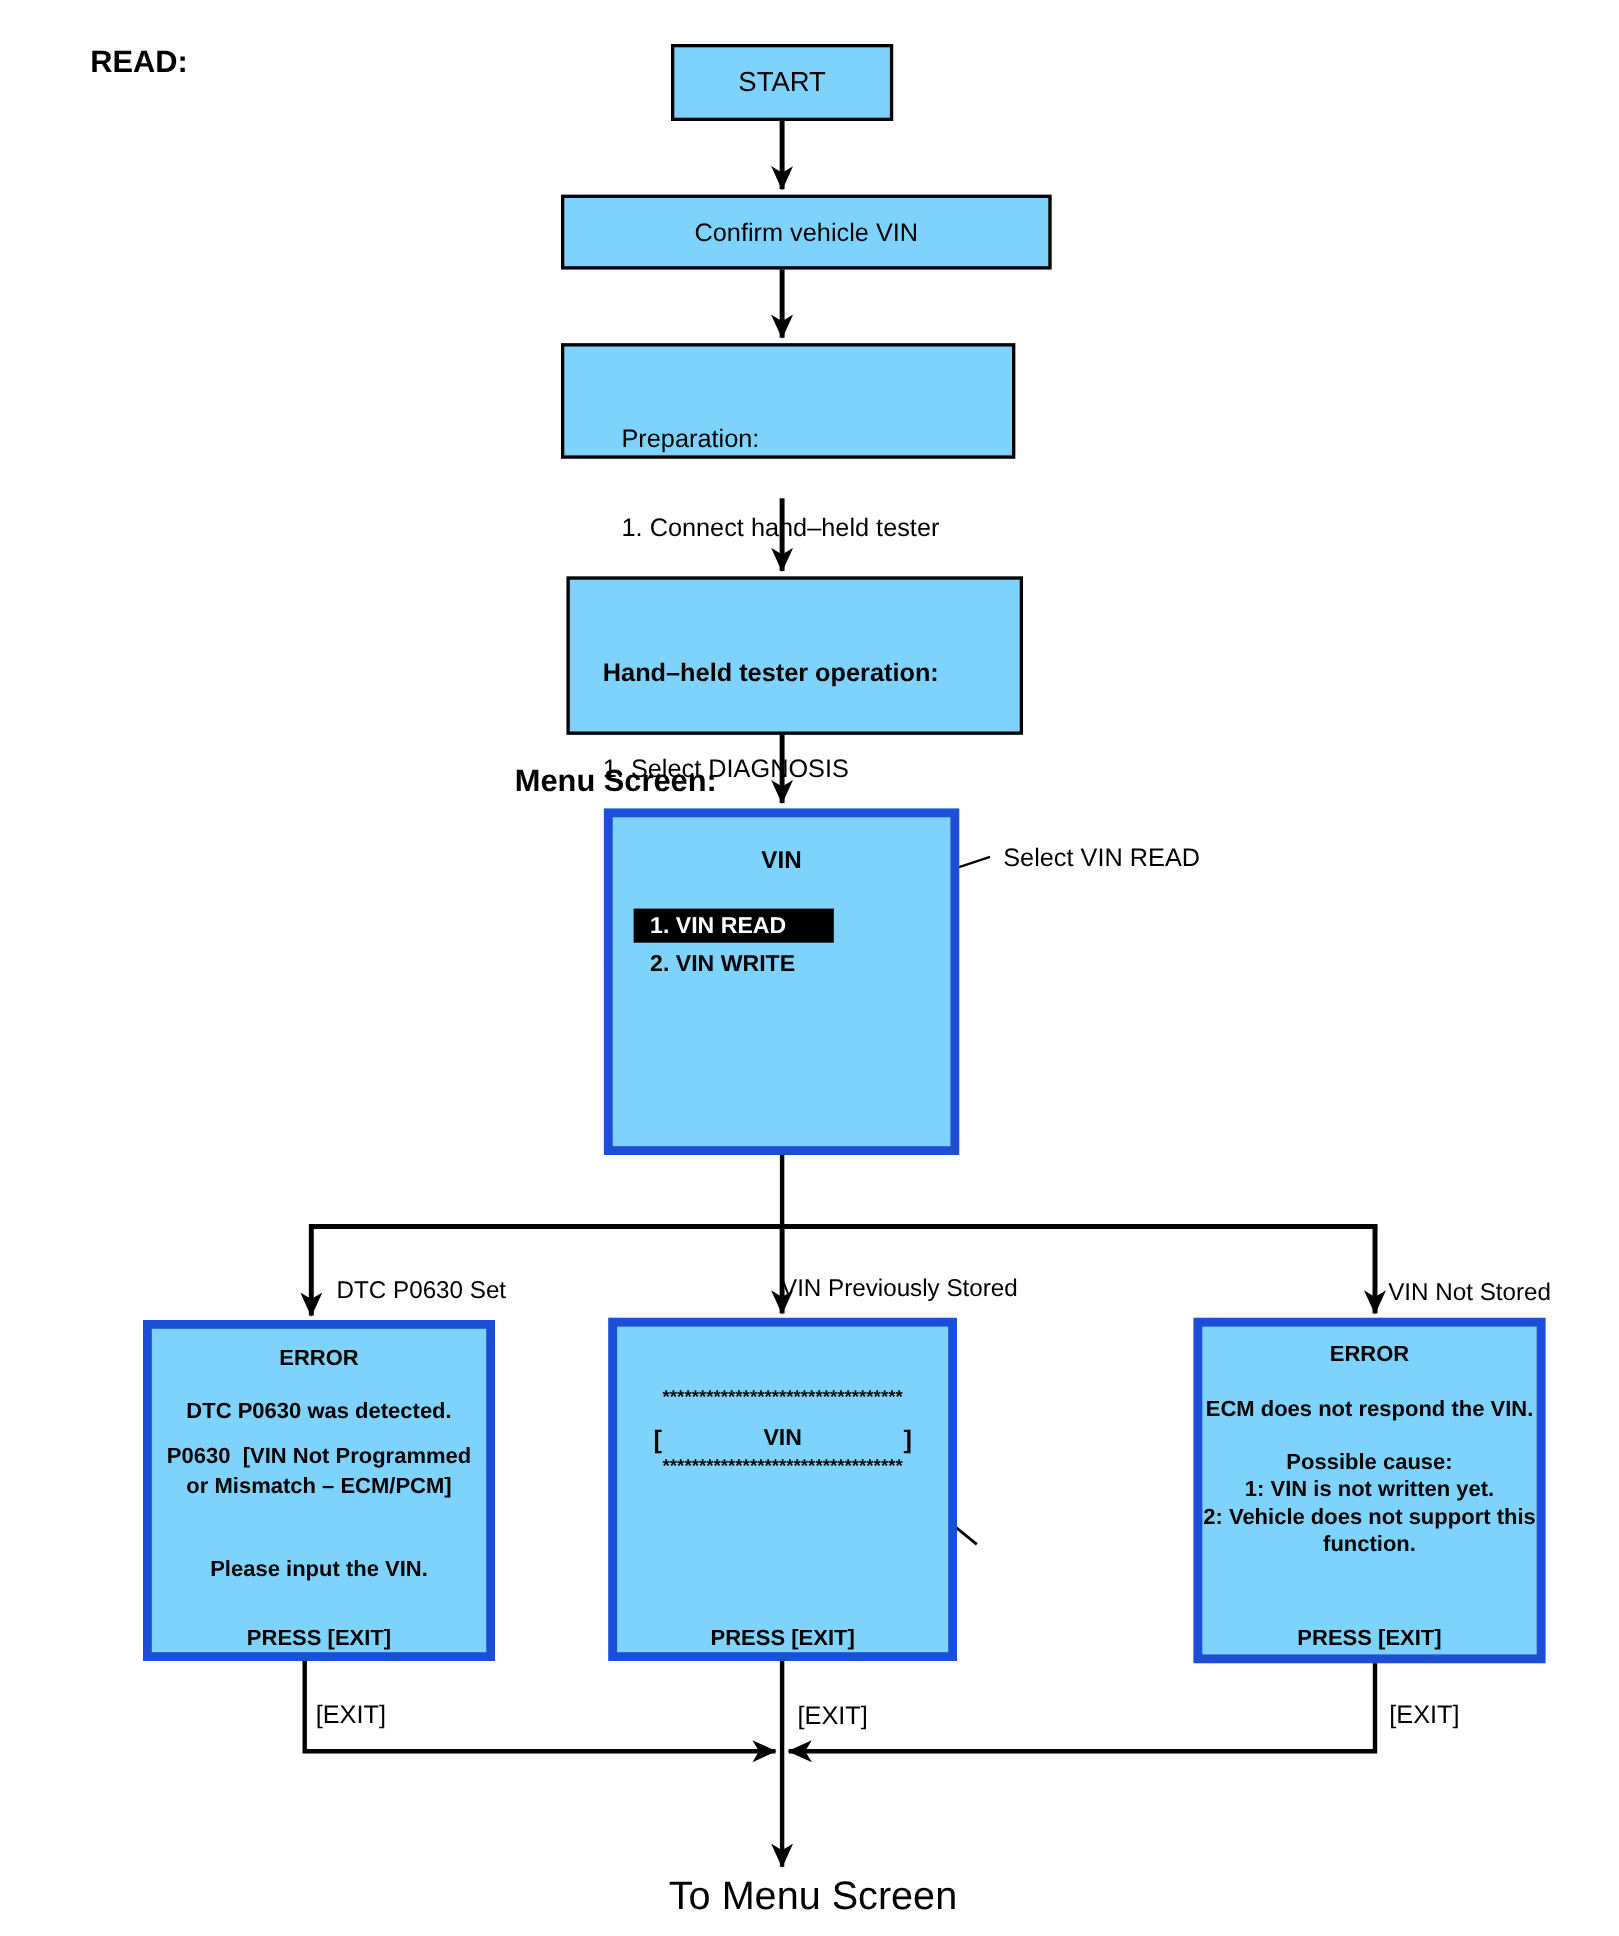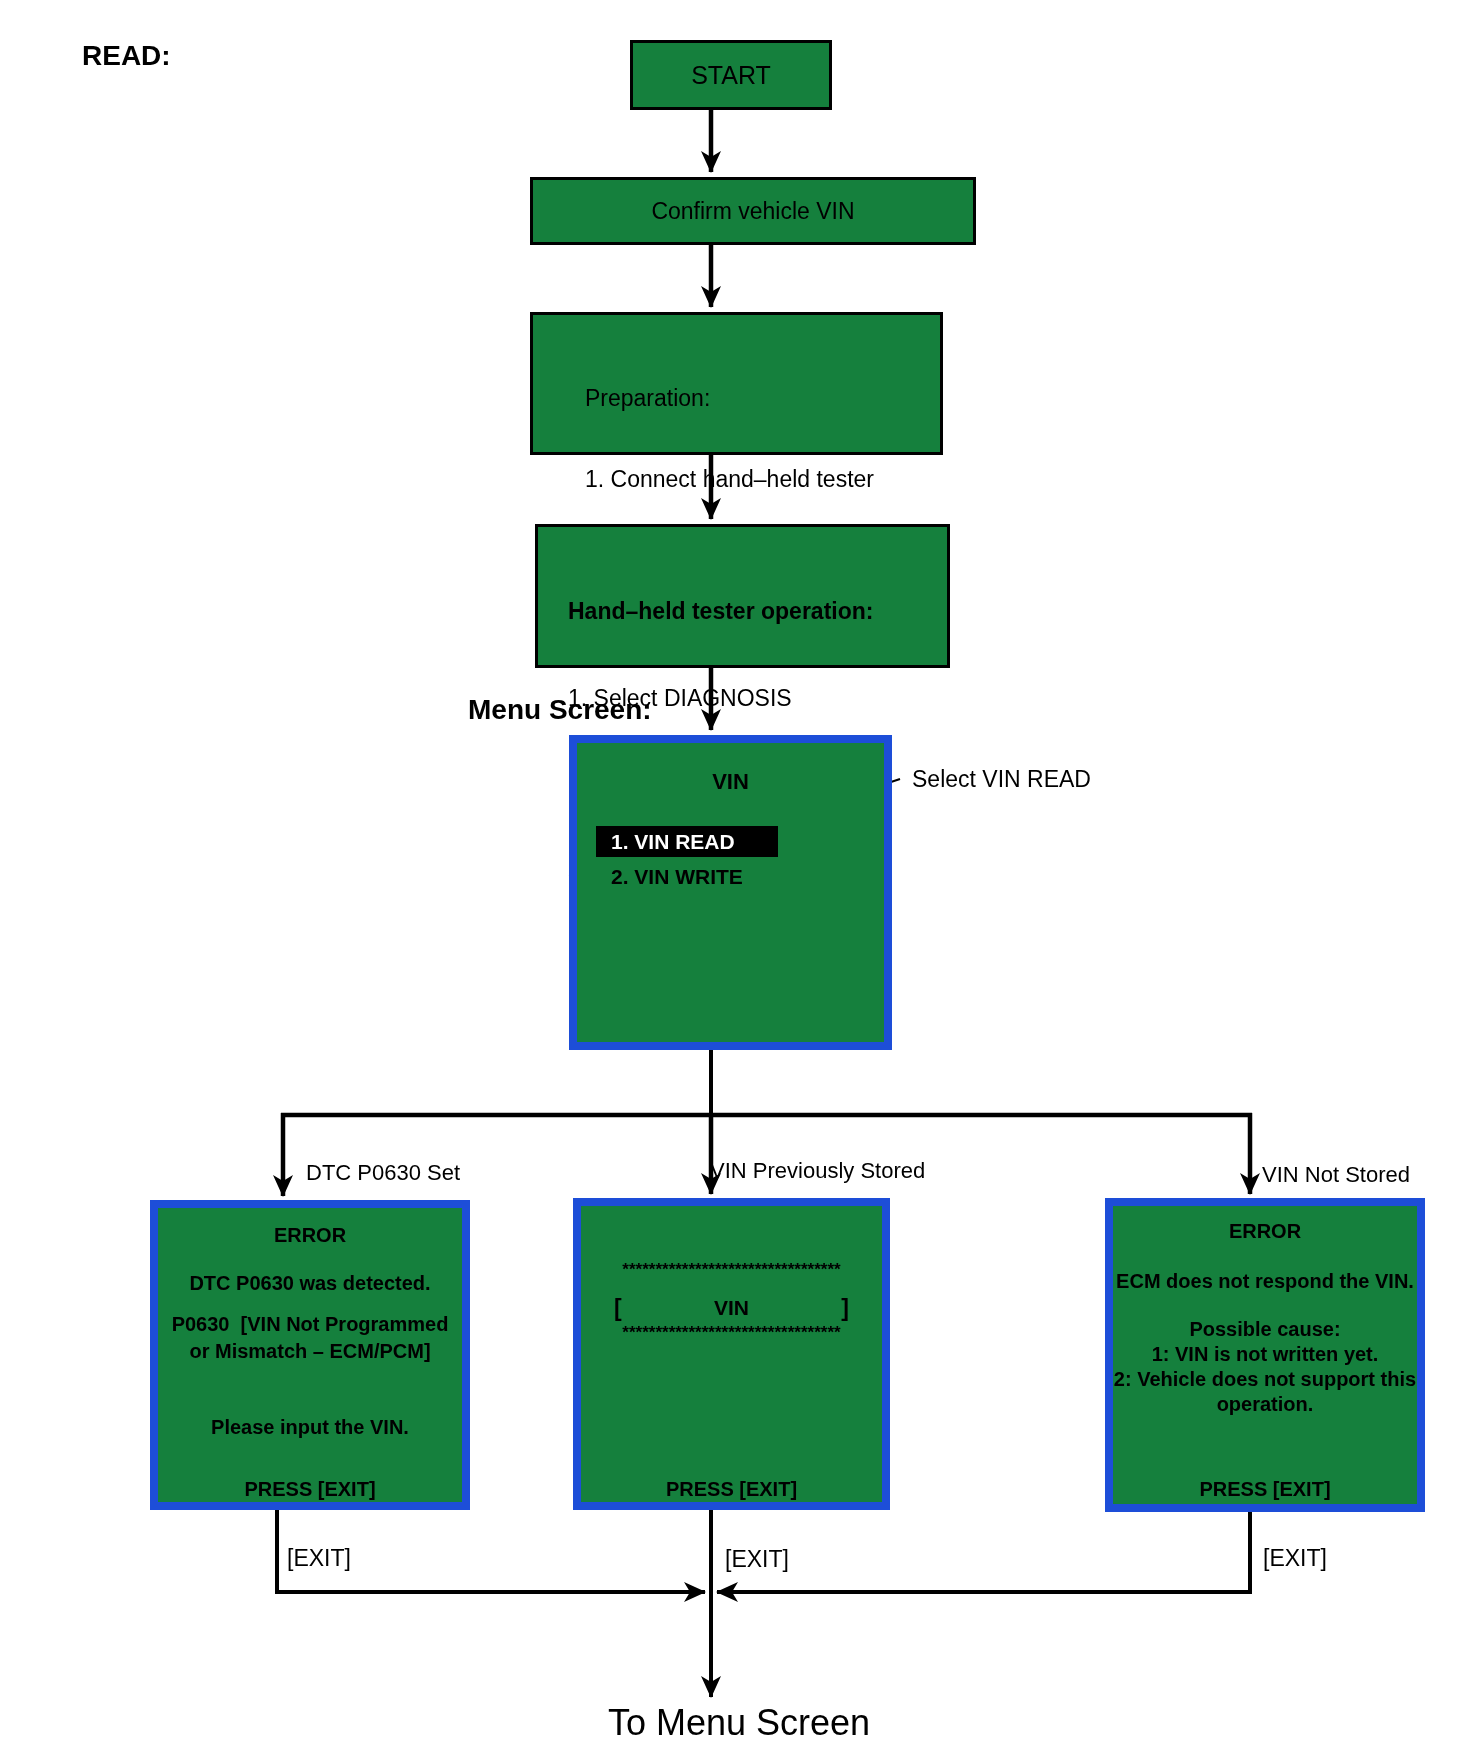--- a/index.html
+++ b/index.html
@@ -1,21 +1,21 @@
 <!DOCTYPE html>
 <html><head>
 <meta charset="utf-8">
 <style>
   html,body{margin:0;padding:0;background:#fff;}
   #canvas{
     position:relative;width:1472px;height:1760px;background:#ffffff;
     font-family:"Liberation Sans", sans-serif;color:#000;overflow:hidden;
   }
   #wires{position:absolute;left:0;top:0;width:1472px;height:1760px;}
-  .node{position:absolute;background:#15803d;box-sizing:border-box;margin-left:20px;}
+  .node{position:absolute;background:#7dd3fc;box-sizing:border-box;}
   .b3{border:3px solid #000;}
   .b5{border:8px solid #1d4ed8;}
   .box-line{position:absolute;left:0;right:0;text-align:center;white-space:pre;}
   .t23{font-size:23px;}
   .t22{font-size:22px;}
   .bold{font-weight:bold;}
   .list{position:absolute;font-size:23px;line-height:27px;white-space:pre;}
   .label{position:absolute;white-space:pre;}
   .h-bold{font-size:28px;font-weight:bold;}
   .center-v{display:flex;align-items:center;justify-content:center;}
@@ -55,21 +55,21 @@
   <div class="label h-bold" style="left:468px;top:694px;">Menu Screen:</div>
 
   <div class="node b3 center-v" style="left:610px;top:40px;width:202px;height:70px;">
     <span style="font-size:25px;">START</span>
   </div>
 
   <div class="node b3 center-v" style="left:510px;top:177px;width:446px;height:68px;">
     <span class="t23">Confirm vehicle VIN</span>
   </div>
 
-  <div class="node b3" style="left:510px;top:312px;width:413px;height:143px;">
+  <div class="node b3" style="left:510px;top:312px;width:413px;height:105px;">
     <div class="list" style="left:52px;top:16px;">
       <div>Preparation:</div>
       <div>1. Connect hand–held tester</div>
       <div>2. Turn ignition switch to ON</div>
       <div>3. Turn tester ON</div>
     </div>
   </div>
 
   <div class="node b3" style="left:515px;top:524px;width:415px;height:144px;">
     <div class="list" style="left:30px;top:12px;line-height:29px;">
@@ -110,21 +110,21 @@
     <div class="box-line ast" style="top:117px;">*********************************</div>
     <div class="box-line bb-line" style="top:272px;">PRESS [EXIT]</div>
   </div>
 
   <div class="node b5" style="left:1085px;top:1198px;width:320px;height:314px;">
     <div class="box-line bb-line" style="top:14px;">ERROR</div>
     <div class="box-line bb-line" style="top:64px;">ECM does not respond the VIN.</div>
     <div class="box-line bb-line" style="top:112px;">Possible cause:</div>
     <div class="box-line bb-line" style="top:137px;">1: VIN is not written yet.</div>
     <div class="box-line bb-line" style="top:162px;">2: Vehicle does not support this</div>
-    <div class="box-line bb-line" style="top:187px;">operation.</div>
+    <div class="box-line bb-line" style="top:187px;">function.</div>
     <div class="box-line bb-line" style="top:272px;">PRESS [EXIT]</div>
   </div>
 
   <div class="label t23" style="left:287px;top:1545px;">[EXIT]</div>
   <div class="label t23" style="left:725px;top:1546px;">[EXIT]</div>
   <div class="label t23" style="left:1263px;top:1545px;">[EXIT]</div>
 
   <div class="label" style="left:608px;top:1702px;font-size:36px;">To Menu Screen</div>
 
 </div>

